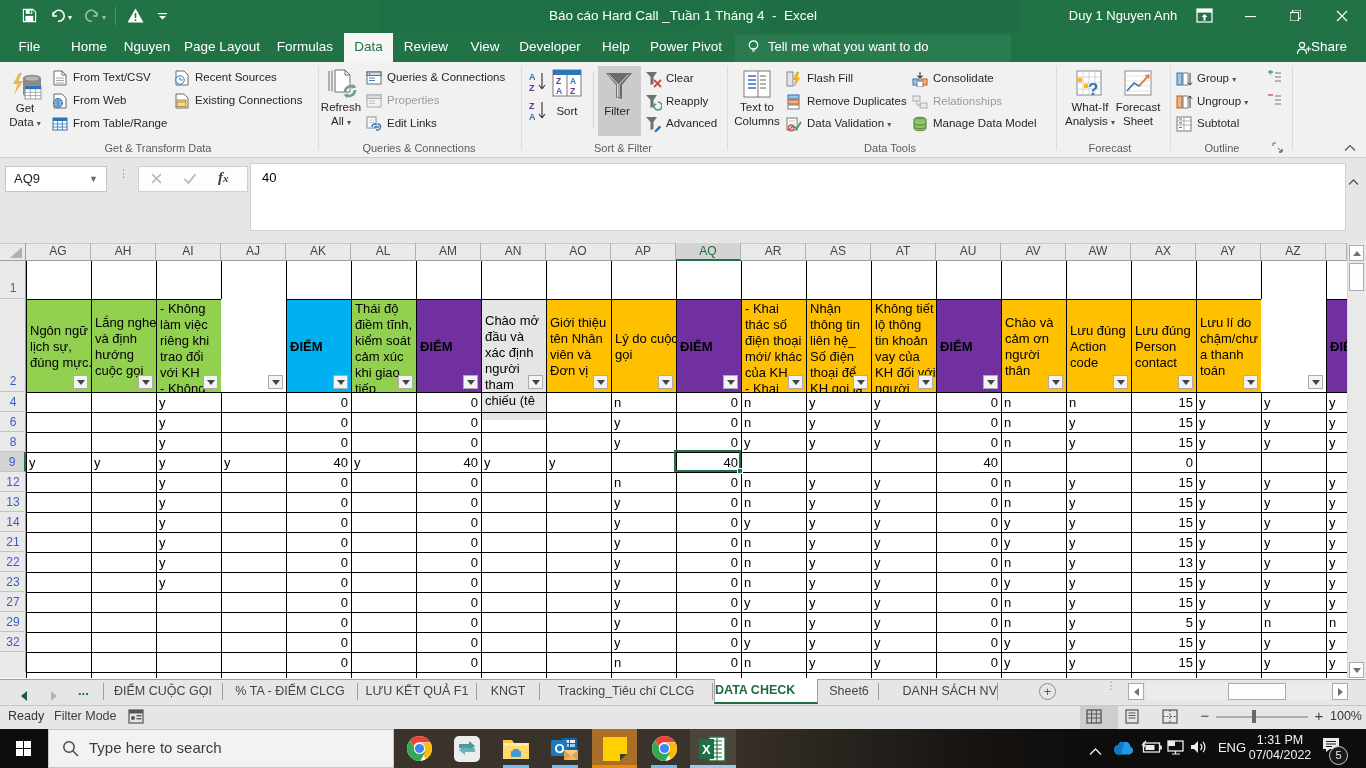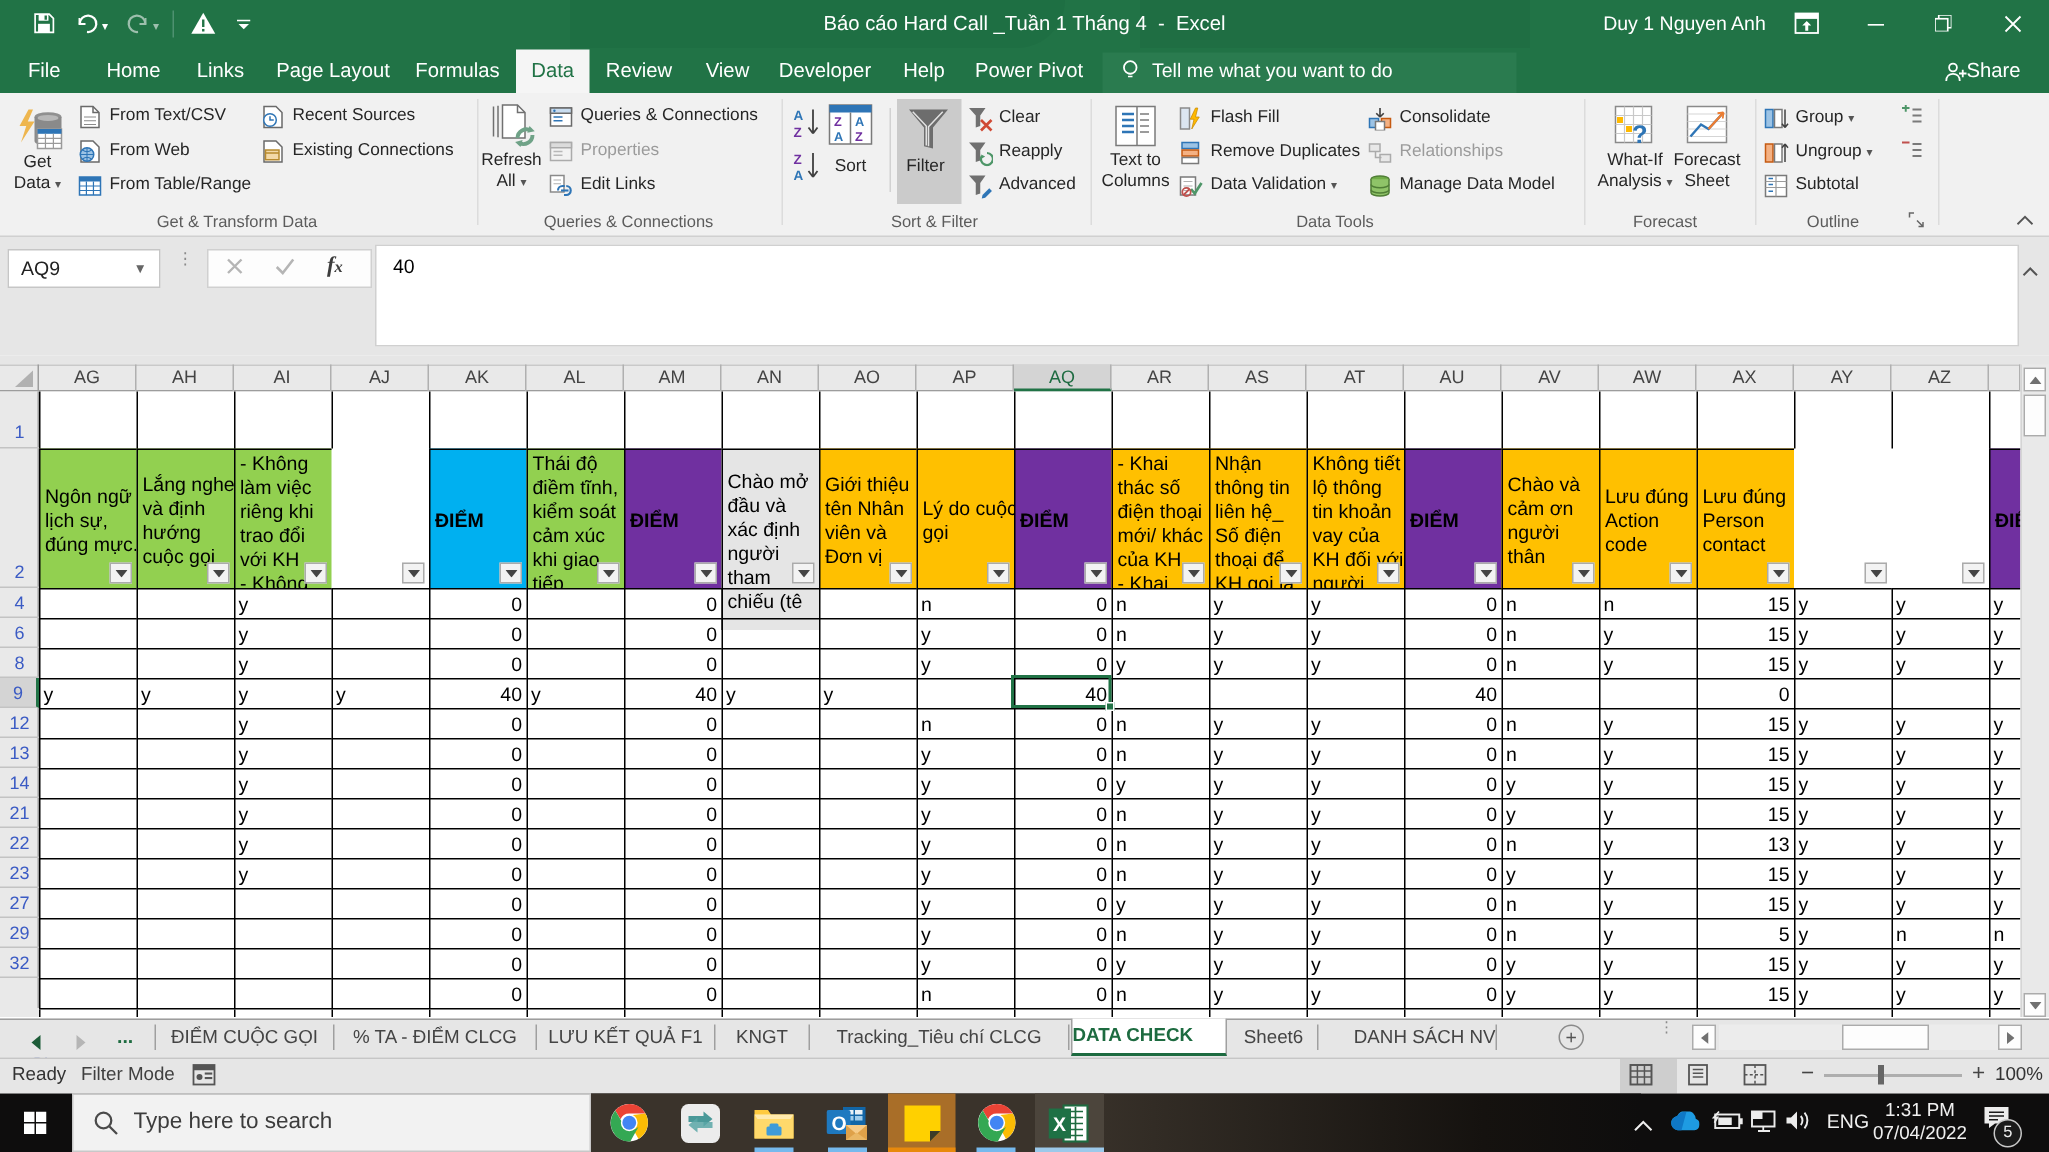--- a/index.html
+++ b/index.html
@@ -65,21 +65,21 @@
         <rect x="0" y="2.5" width="8.5" height="8.5" fill="none" stroke="#fff" stroke-width="1.1"></rect>
         <path d="M2.5 2.5 v-2.5 h8.5 v8.5 h-2.5" fill="none" stroke="#fff" stroke-width="1.1"></path>
       </svg></div>
 <div class="abs" style="left:1319px;top:0;width:47px;height:32px"><svg width="12" height="12" viewBox="0 0 12 12" style="margin:10px 0 0 17px">
         <path d="M1 1 L11 11 M11 1 L1 11" stroke="#fff" stroke-width="1.2"></path>
       </svg></div>
 <div class="abs" style="left:0;top:32px;width:1366px;height:30px;background:#217346"></div>
 <div class="abs" style="left:0;top:32px;width:1366px;height:30px">
 <div class="tab" style="left:0;width:59px;font-size:13.5px">File</div>
 <div class="tab" style="left:52px;width:74px">Home</div>
-<div class="tab" style="left:112px;width:70px">Links</div>
+<div class="tab" style="left:112px;width:70px">Nguyen</div>
 <div class="tab" style="left:163px;width:118px">Page Layout</div>
 <div class="tab" style="left:256px;width:98px">Formulas</div>
 <div class="tab" style="left:344px;width:49px;background:#f5f5f5;color:#217346;top:1px;height:29px;line-height:28px" id="datatab">Data</div>
 <div class="tab" style="left:385px;width:82px">Review</div>
 <div class="tab" style="left:452px;width:66px">View</div>
 <div class="tab" style="left:498px;width:104px">Developer</div>
 <div class="tab" style="left:584px;width:64px">Help</div>
 <div class="tab" style="left:630px;width:112px">Power Pivot</div>
 <div class="abs" style="left:735px;top:3px;width:276px;height:27px;background:#2a7b4f"></div>
 <div class="abs" style="left:746px;top:7px;width:16px;height:16px"><svg width="15" height="16" viewBox="0 0 15 16">
@@ -535,20 +535,23 @@
         <path d="M0 0 h8 L4 5Z" fill="#444"></path>
       </svg>
     </div>
 <div class="abs" style="left:1131px;top:299px;width:65px;height:93px;background:#ffc000;border-left:1px solid #000;border-top:1px solid #000;overflow:hidden;display:flex;align-items:center;">
       <div style="font-size:13px;line-height:16px;color:#000;font-weight:normal;padding:1px 0 0 3px;white-space:nowrap;">Lưu đúng<br>Person<br>contact</div>
     </div>
 <div class="fbtn" style="left:1178px;top:375px">
       <svg width="8" height="5" viewBox="0 0 8 5">
         <path d="M0 0 h8 L4 5Z" fill="#444"></path>
       </svg>
+    </div>
+<div class="abs" style="left:1196px;top:299px;width:65px;height:93px;background:#ffc000;border-left:1px solid #000;border-top:1px solid #000;overflow:hidden;display:flex;align-items:center;">
+      <div style="font-size:13px;line-height:16px;color:#000;font-weight:normal;padding:1px 0 0 3px;white-space:nowrap;">Lưu lí do<br>chậm/chư<br>a thanh<br>toán</div>
     </div>
 <div class="fbtn" style="left:1243px;top:375px">
       <svg width="8" height="5" viewBox="0 0 8 5">
         <path d="M0 0 h8 L4 5Z" fill="#444"></path>
       </svg>
     </div>
 <div class="fbtn" style="left:1308px;top:375px">
       <svg width="8" height="5" viewBox="0 0 8 5">
         <path d="M0 0 h8 L4 5Z" fill="#444"></path>
       </svg>

